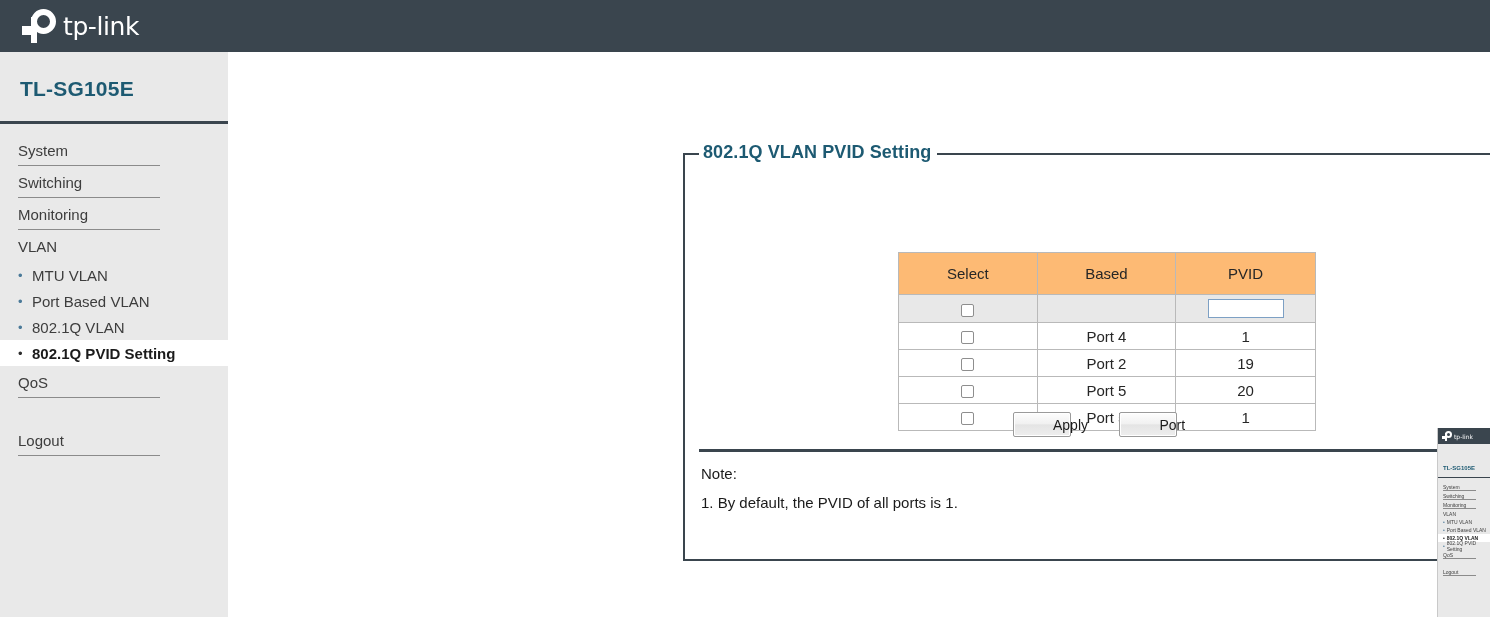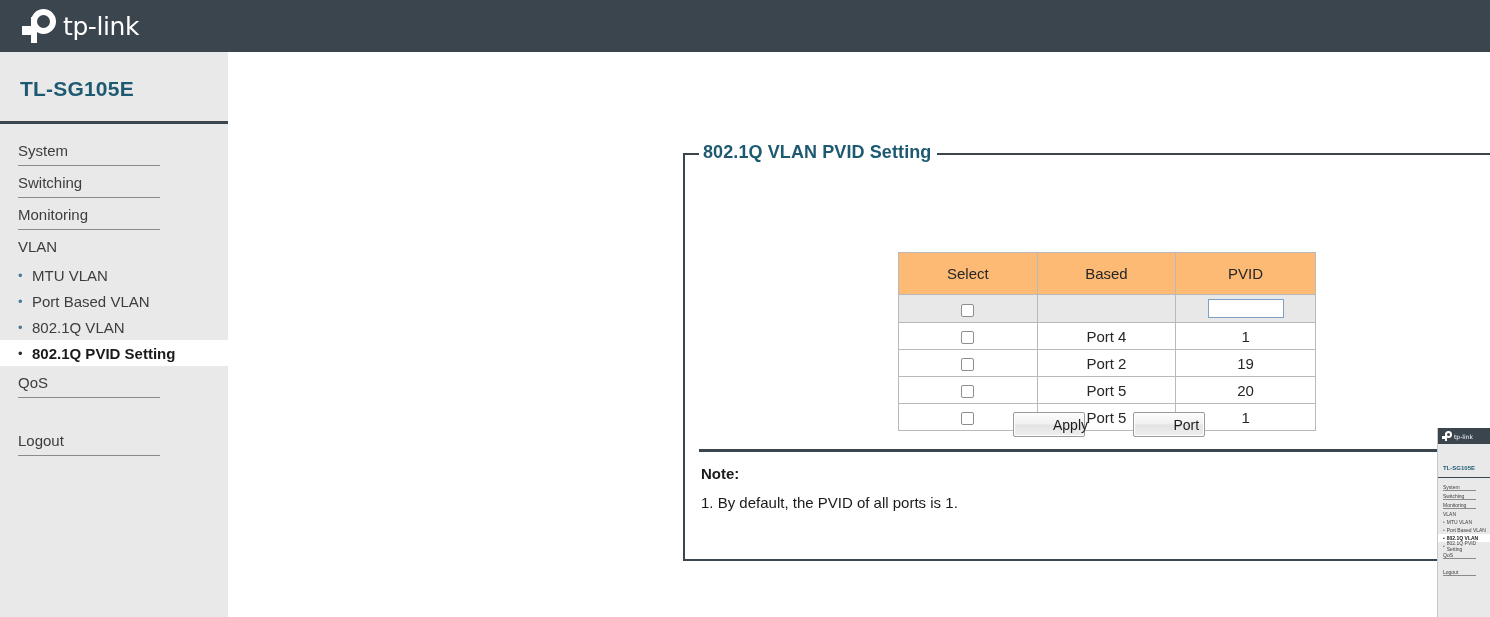--- a/index.html
+++ b/index.html
@@ -140,39 +140,39 @@
     width: 76px; height: 19px;
     border: 1px solid #7da0c4; background: #ffffff;
     font-size: 13px; font-family: "Liberation Sans", sans-serif;
     padding: 0 3px; outline: none;
   }
 
   
   .btnrow { position: absolute; left: 328px; top: 257px; }
   .btn {
     display: inline-block;
-    width: 72px; height: 25px;
+    width: 58px; height: 25px;
     font-size: 14px; color: #1a1a1a;
     font-family: "Liberation Sans", sans-serif;
     background: linear-gradient(to bottom, #fdfdfd 0%, #f1f1f1 46%, #e4e4e4 52%, #eeeeee 100%);
     border: 1px solid #9a9a9a;
     border-radius: 2px;
     box-shadow: inset 0 0 0 1px #ffffff;
     cursor: pointer; text-align: center; line-height: 23px;
     margin-right: 44px;
     padding-left: 39px;
   }
 
   
   .note-rule {
     position: absolute; left: 14px; top: 294px;
     width: 828px; height: 3px; background: #3a454e;
   }
   .note-block { position: absolute; left: 16px; top: 310px; }
-  .note-title { font-size: 15px; font-weight: bold; color: #1b1b1b; margin-bottom: 12px; }
+  .note-title { font-size: 15px; font-weight: normal; color: #1b1b1b; margin-bottom: 12px; }
   .note-line  { font-size: 15px; color: #1b1b1b; margin-bottom: 12px; }
 
   
   .mini {
     position: absolute; left: 1437px; top: 428px;
     width: 53px; height: 189px;
     background: #ffffff;
     overflow: hidden;
     border-left: 1px solid #c9c9c9;
   }

